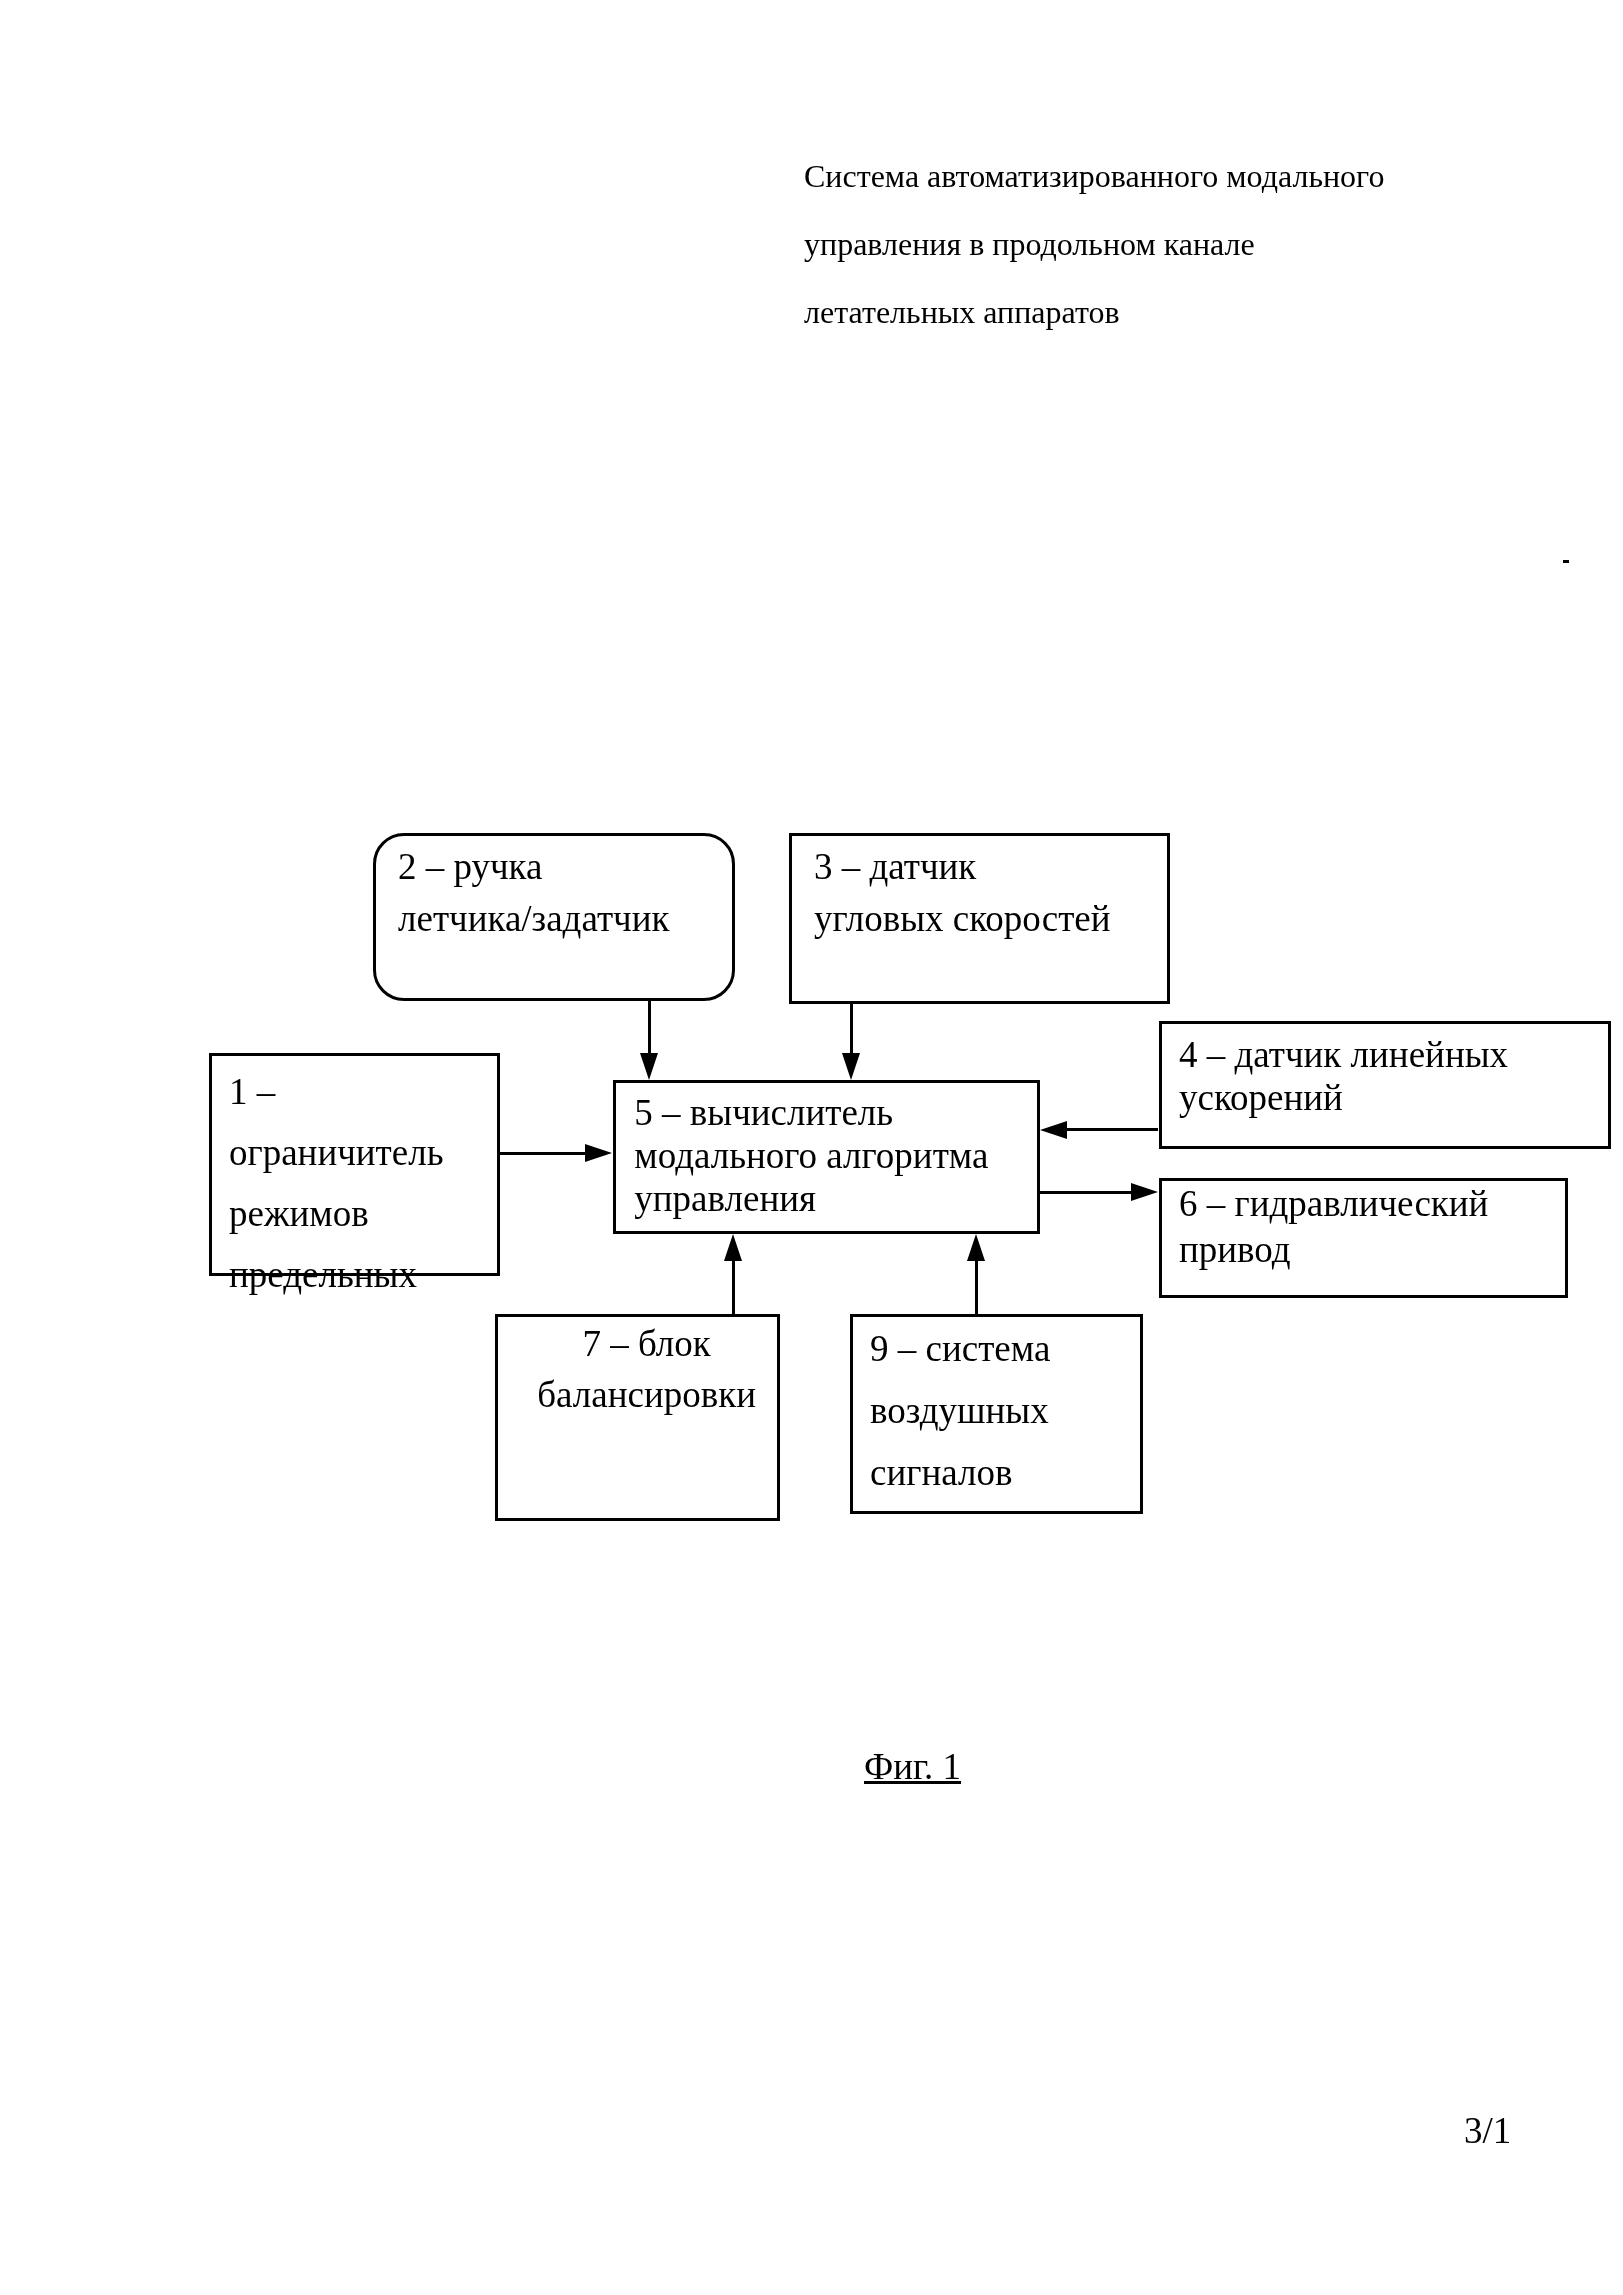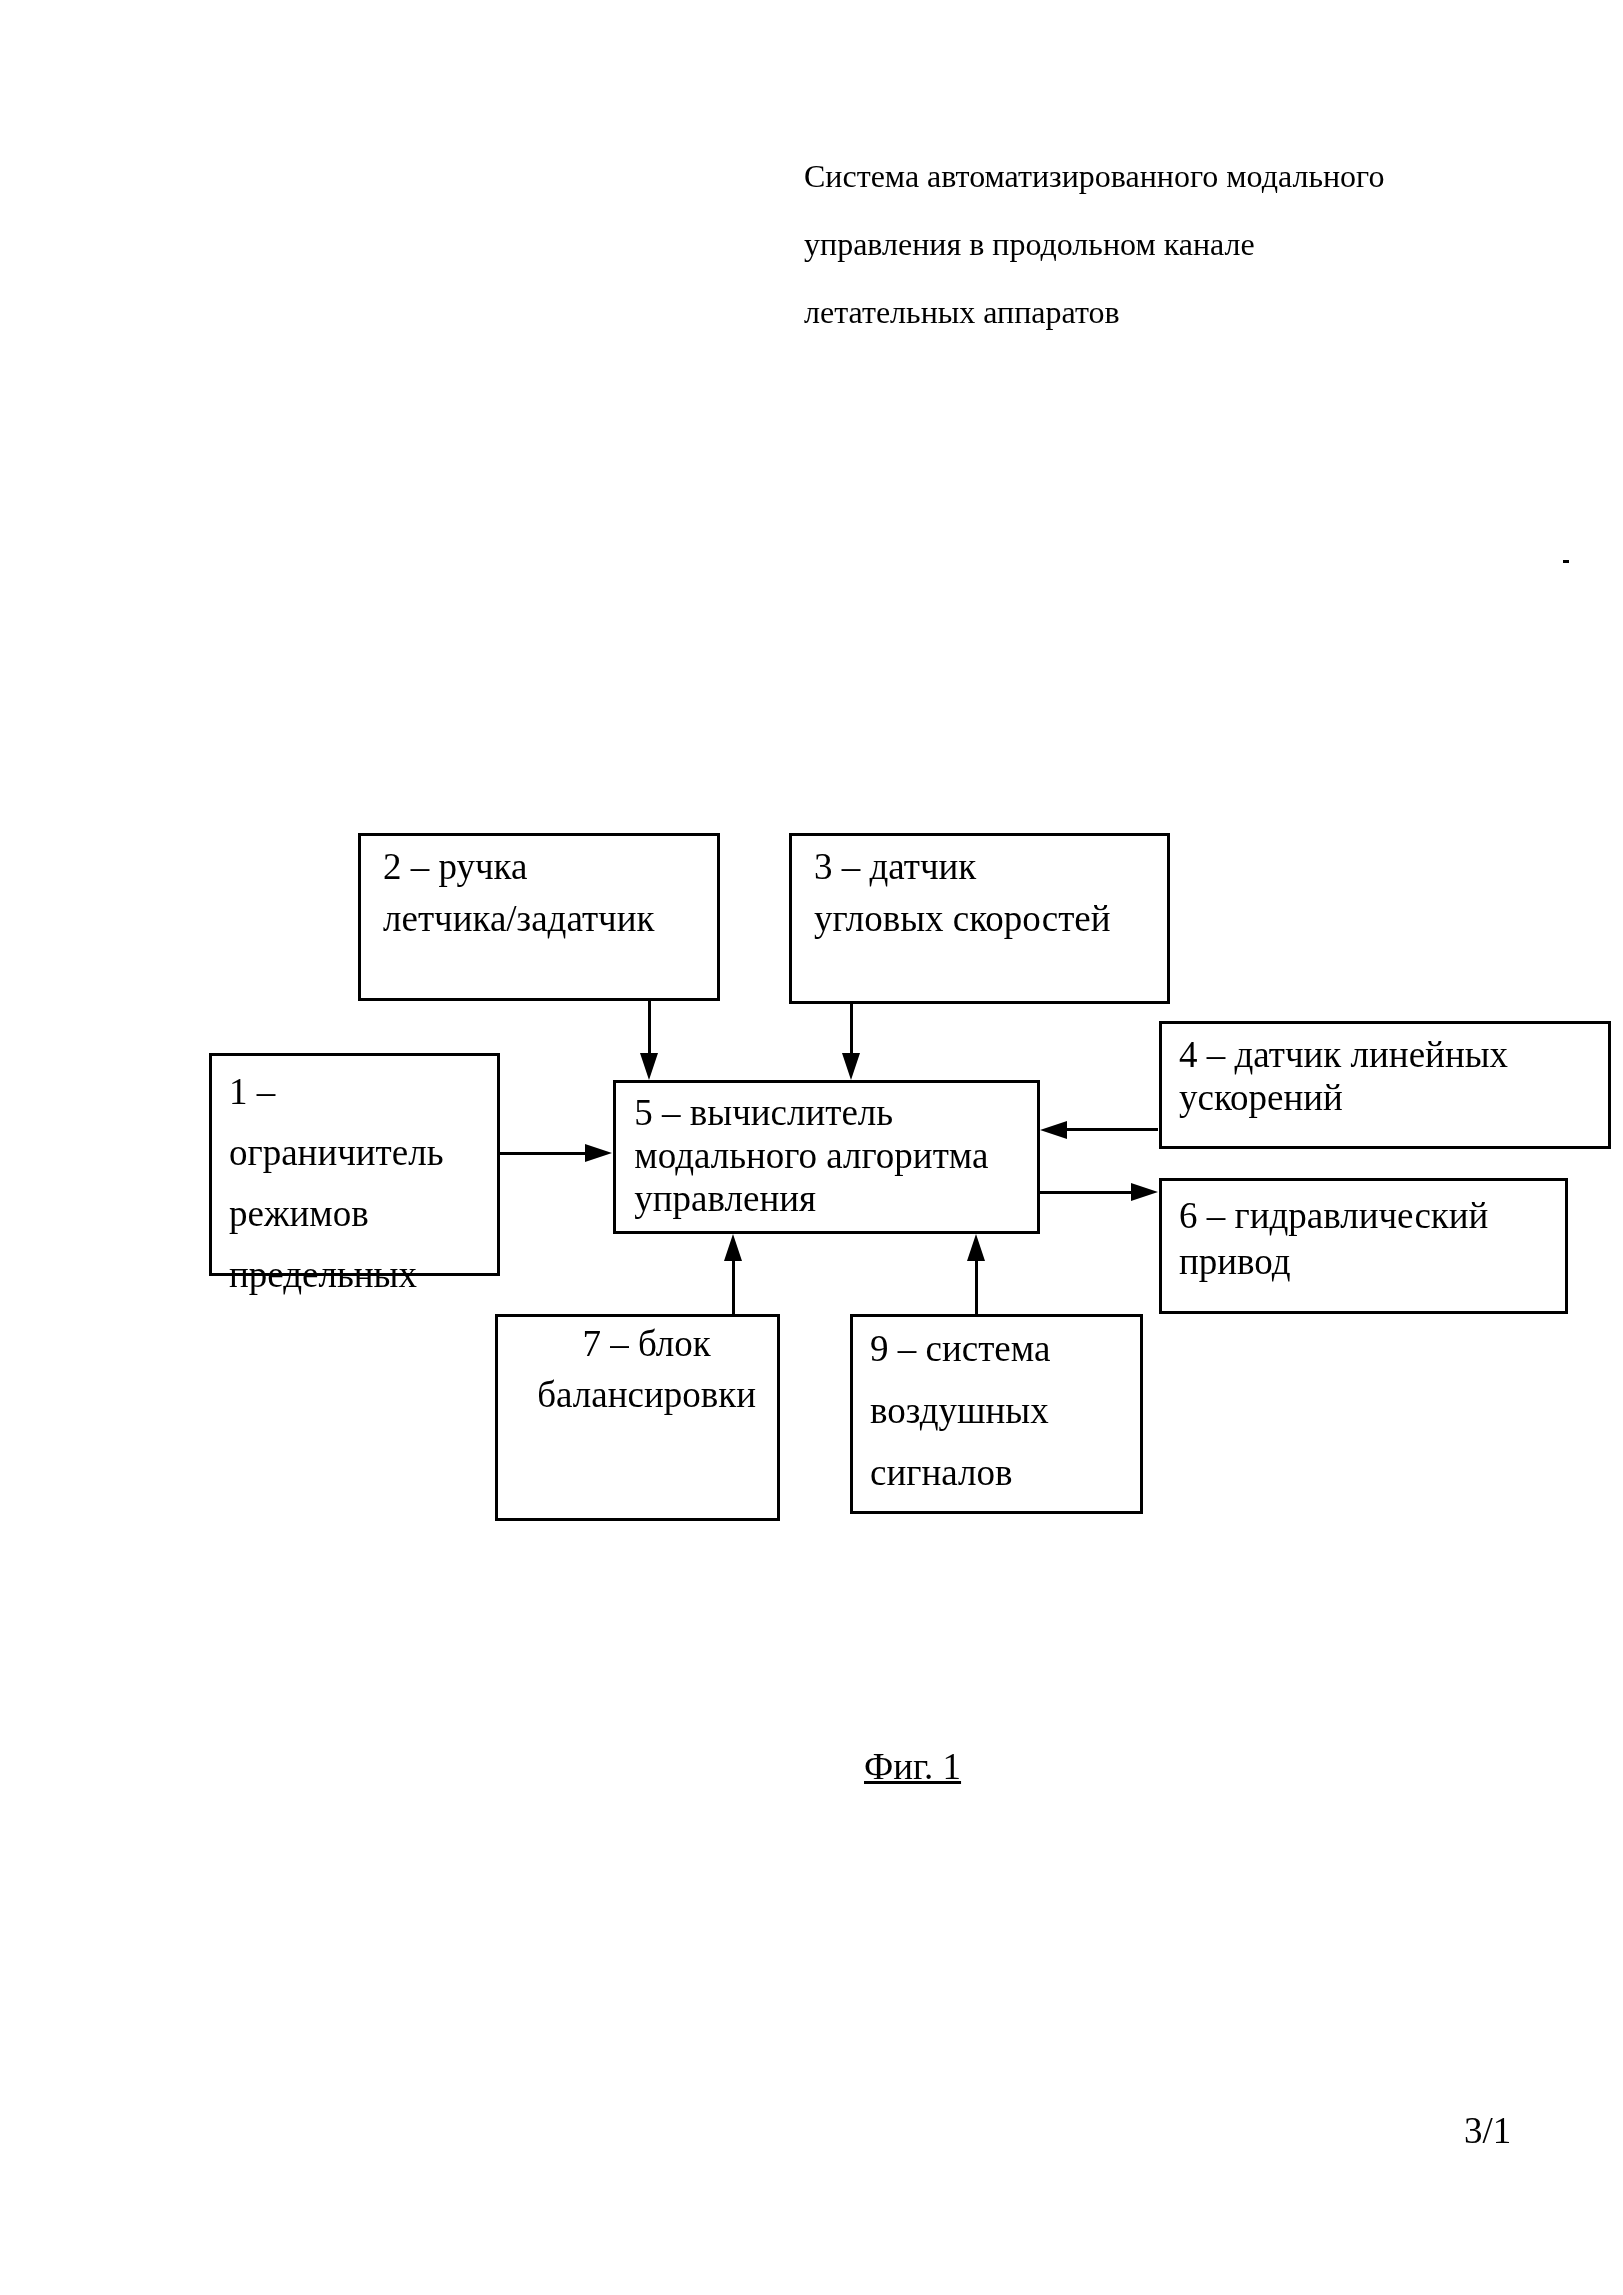--- a/index.html
+++ b/index.html
@@ -30,25 +30,25 @@
   .box {
     position: absolute;
     box-sizing: border-box;
     border: 3.3px solid #000000;
     background: #ffffff;
     font-size: 37px;
     white-space: nowrap;
   }
   .box .ln { display: block; }
   #b1 { left: 209px;  top: 1053px; width: 291px; height: 223px; padding: 5.2px 0 0 17px;  line-height: 61px; }
-  #b2 { left: 358px;  top: 833px; width: 362px; height: 168px; padding: 5.2px 0 0 22px;  line-height: 52px; }
+  #b2 { left: 373px;  top: 833px; width: 362px; height: 168px; padding: 5.2px 0 0 22px;  line-height: 52px; border-radius: 31px; }
   #b3 { left: 789px; top: 833px; width: 381px; height: 171px; padding: 5.2px 0 0 22px;  line-height: 52px; }
   #b4 { left: 1159px; top: 1021px; width: 452px; height: 128px; padding: 9.2px 0 0 17px; line-height: 43px; }
   #b5 { left: 613px;  top: 1080px; width: 427px; height: 154px; padding: 7.9px 0 0 18.3px; line-height: 43px; }
-  #b6 { left: 1159px; top: 1178px; width: 409px; height: 136px; padding: 12px 0 0 17px; line-height: 46px; }
+  #b6 { left: 1159px; top: 1178px; width: 409px; height: 120px; padding: 0 0 0 17px; line-height: 46px; }
   #b7 { left: 495px;  top: 1314px; width: 285px; height: 207px; padding: 1.3px 0 0 18.3px;  line-height: 51px; text-align: center; }
   #b8 { left: 850px; top: 1314px; width: 293px; height: 200px; padding: 1.3px 0 0 17px;  line-height: 62px; }
   
   .hline { position: absolute; height: 2.6px; background: #000000; }
   .vline { position: absolute; width: 2.6px;  background: #000000; }
   .head  { position: absolute; width: 0; height: 0; }
   .head.down  { border-left: 9.2px solid transparent; border-right: 9.2px solid transparent; border-top: 27.5px solid #000000; }
   .head.up    { border-left: 9.2px solid transparent; border-right: 9.2px solid transparent; border-bottom: 27.5px solid #000000; }
   .head.right { border-top: 9.2px solid transparent; border-bottom: 9.2px solid transparent; border-left: 27.5px solid #000000; }
   .head.left  { border-top: 9.2px solid transparent; border-bottom: 9.2px solid transparent; border-right: 27.5px solid #000000; }

